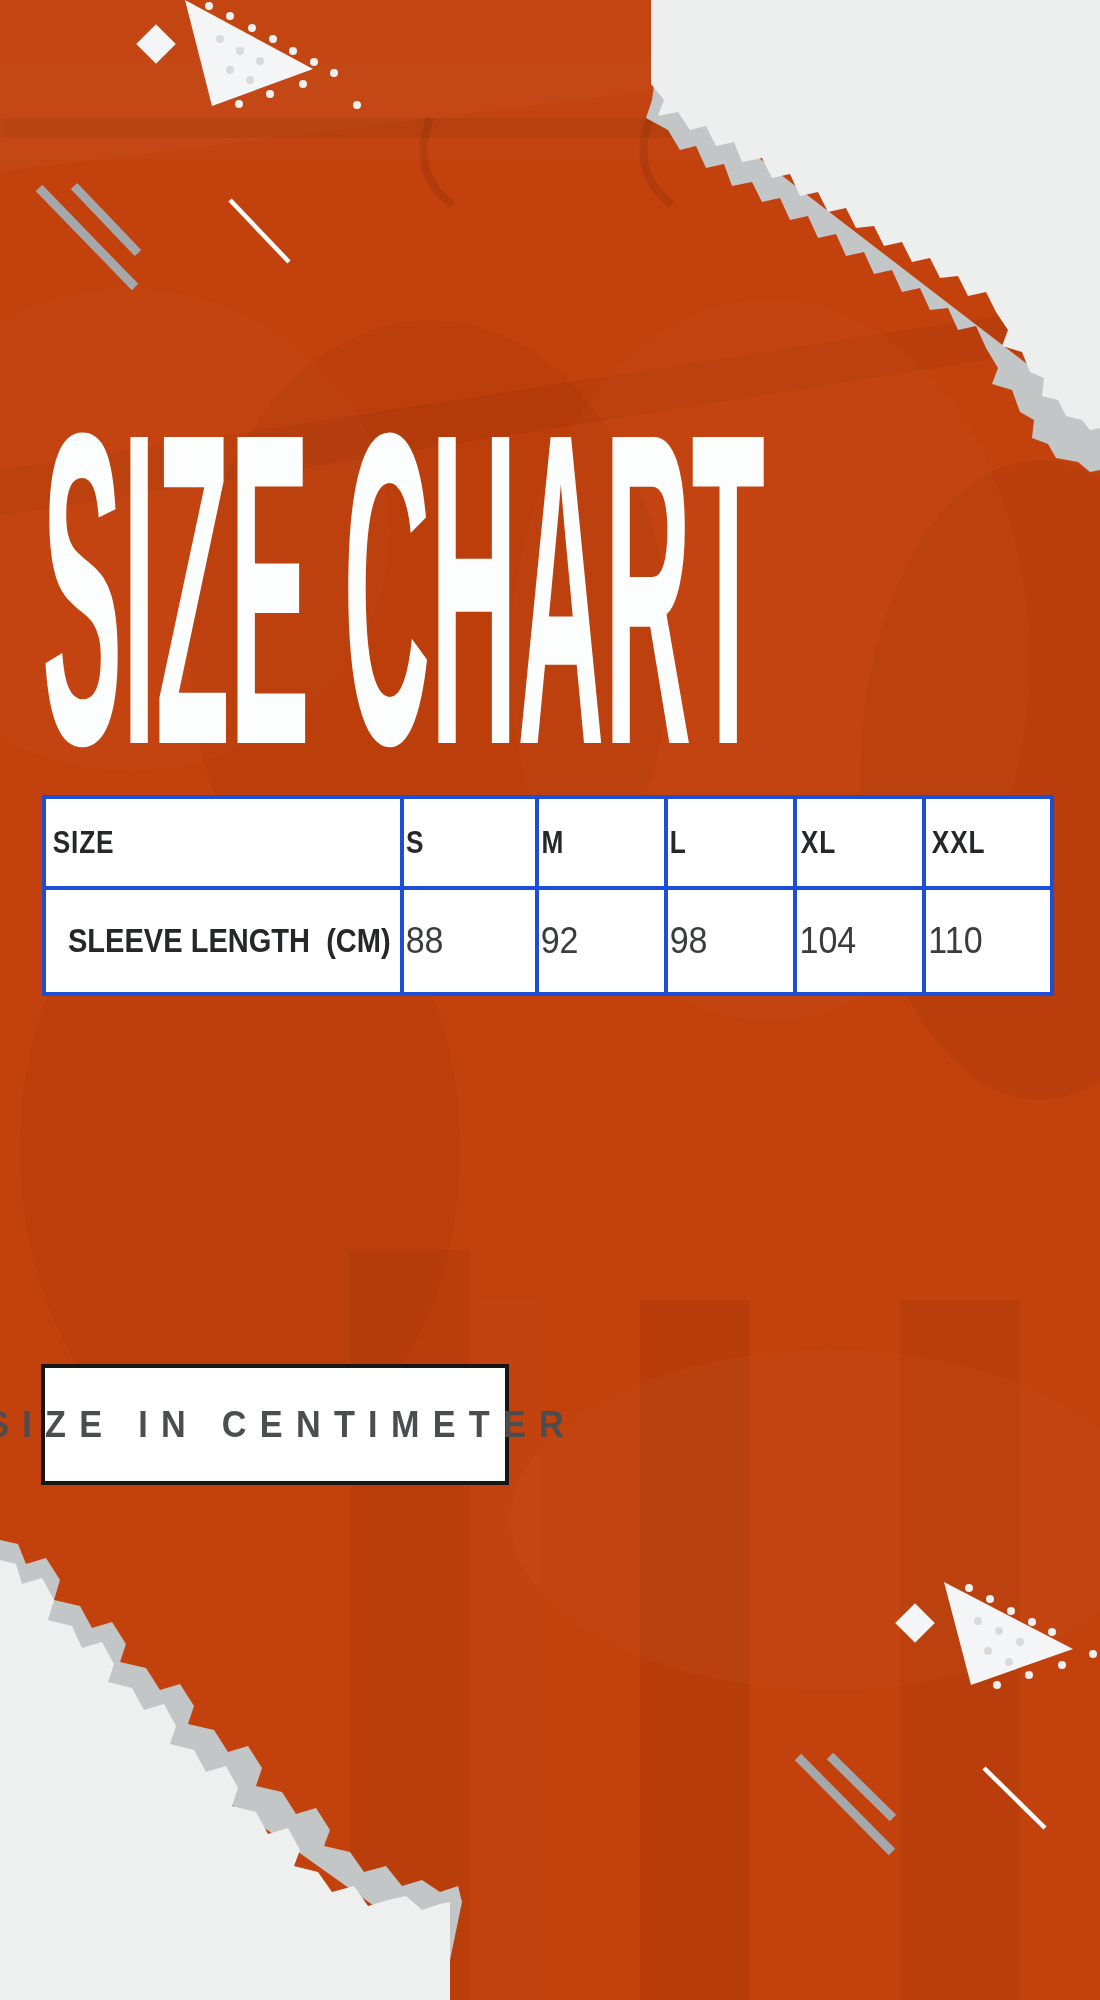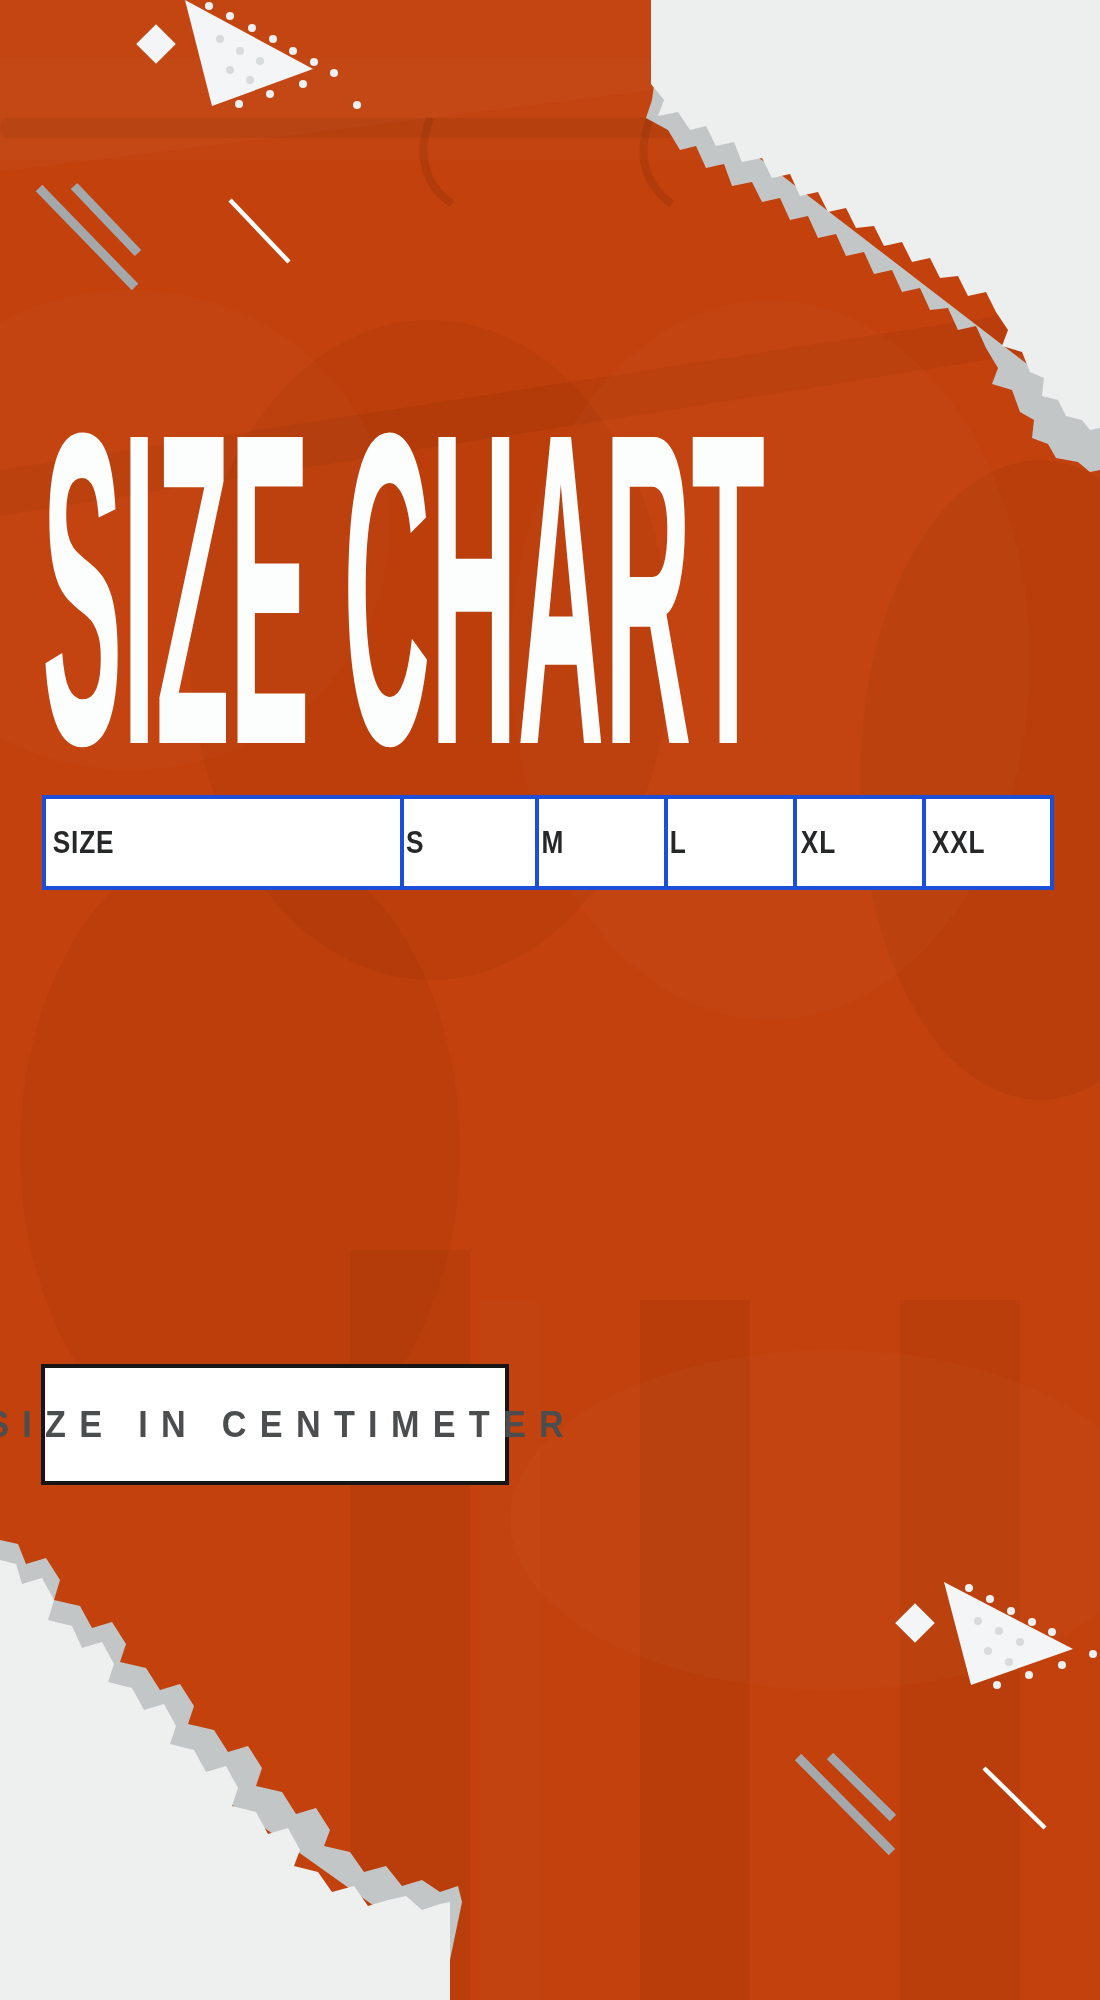--- a/index.html
+++ b/index.html
@@ -154,20 +154,28 @@
     </colgroup>
     <tbody>
       <tr class="head-row">
         <th><span class="hdr">SIZE</span></th>
         <th><span class="hdr">S</span></th>
         <th><span class="hdr">M</span></th>
         <th><span class="hdr">L</span></th>
         <th><span class="hdr">XL</span></th>
         <th><span class="hdr">XXL</span></th>
       </tr>
+      <tr class="data-row">
+        <td><span class="lbl">SLEEVE LENGTH  (CM)</span></td>
+        <td><span class="val">88</span></td>
+        <td><span class="val">92</span></td>
+        <td><span class="val">98</span></td>
+        <td><span class="val">104</span></td>
+        <td><span class="val">110</span></td>
+      </tr>
     </tbody>
   </table>
 
   <div class="note-box">
     <span class="note-label">SIZE IN CENTIMETER</span>
   </div>
 
 </div>
 
 </body></html>

